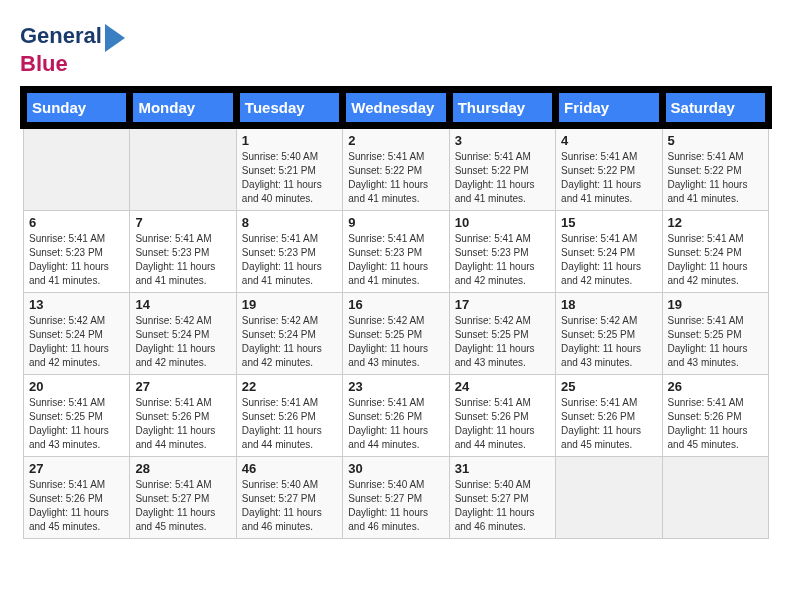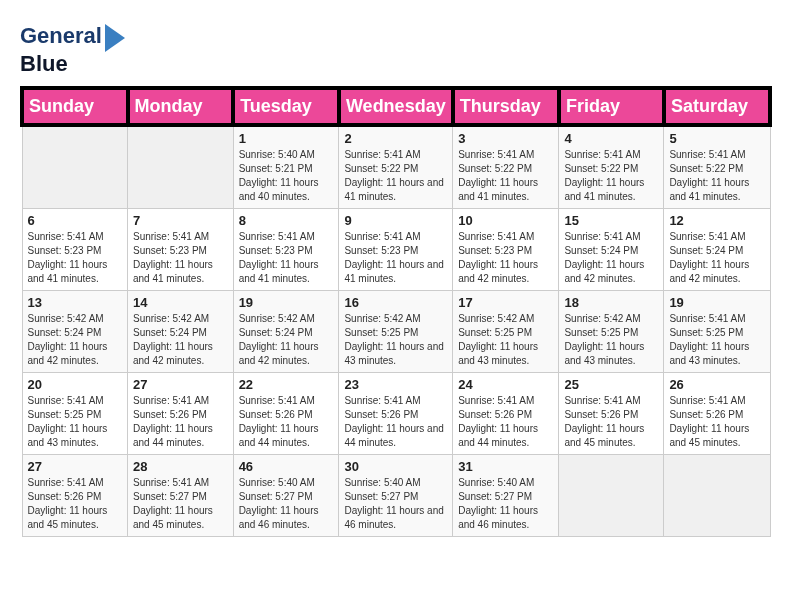--- a/index.html
+++ b/index.html
@@ -21,21 +21,21 @@
       align-items: center;
       gap: 4px;
     }
     .logo-text {
       font-size: 22px;
       font-weight: bold;
       color: #1a3a6b;
       line-height: 1.1;
     }
     .logo-text span {
-      color: #0f172a;
+      color: #be185d;
     }
     .logo-arrow {
       width: 0;
       height: 0;
       border-top: 14px solid transparent;
       border-bottom: 14px solid transparent;
       border-left: 20px solid #3a7fc1;
       margin-top: 4px;
     }
     .title-block {
@@ -50,27 +50,27 @@
     .subtitle {
       font-size: 16px;
       color: #555;
     }
     table {
       width: 100%;
       border-collapse: collapse;
       font-size: 11px;
     }
     thead tr th {
-      background-color: #ec4899;
+      background-color: #3b82f6;
       color: #fff;
-      font-size: 18px;
+      font-size: 15px;
       font-weight: bold;
       padding: 6px 5px;
       text-align: left;
-      border: 4px solid #000000;
+      border: 7px solid #000000;
     }
     tbody tr td {
       border: 1px solid #ccc;
       padding: 4px 5px;
       vertical-align: top;
       min-height: 70px;
       width: calc(100% / 7);
     }
     tbody tr:nth-child(odd) td {
       background-color: #f9f9f9;

